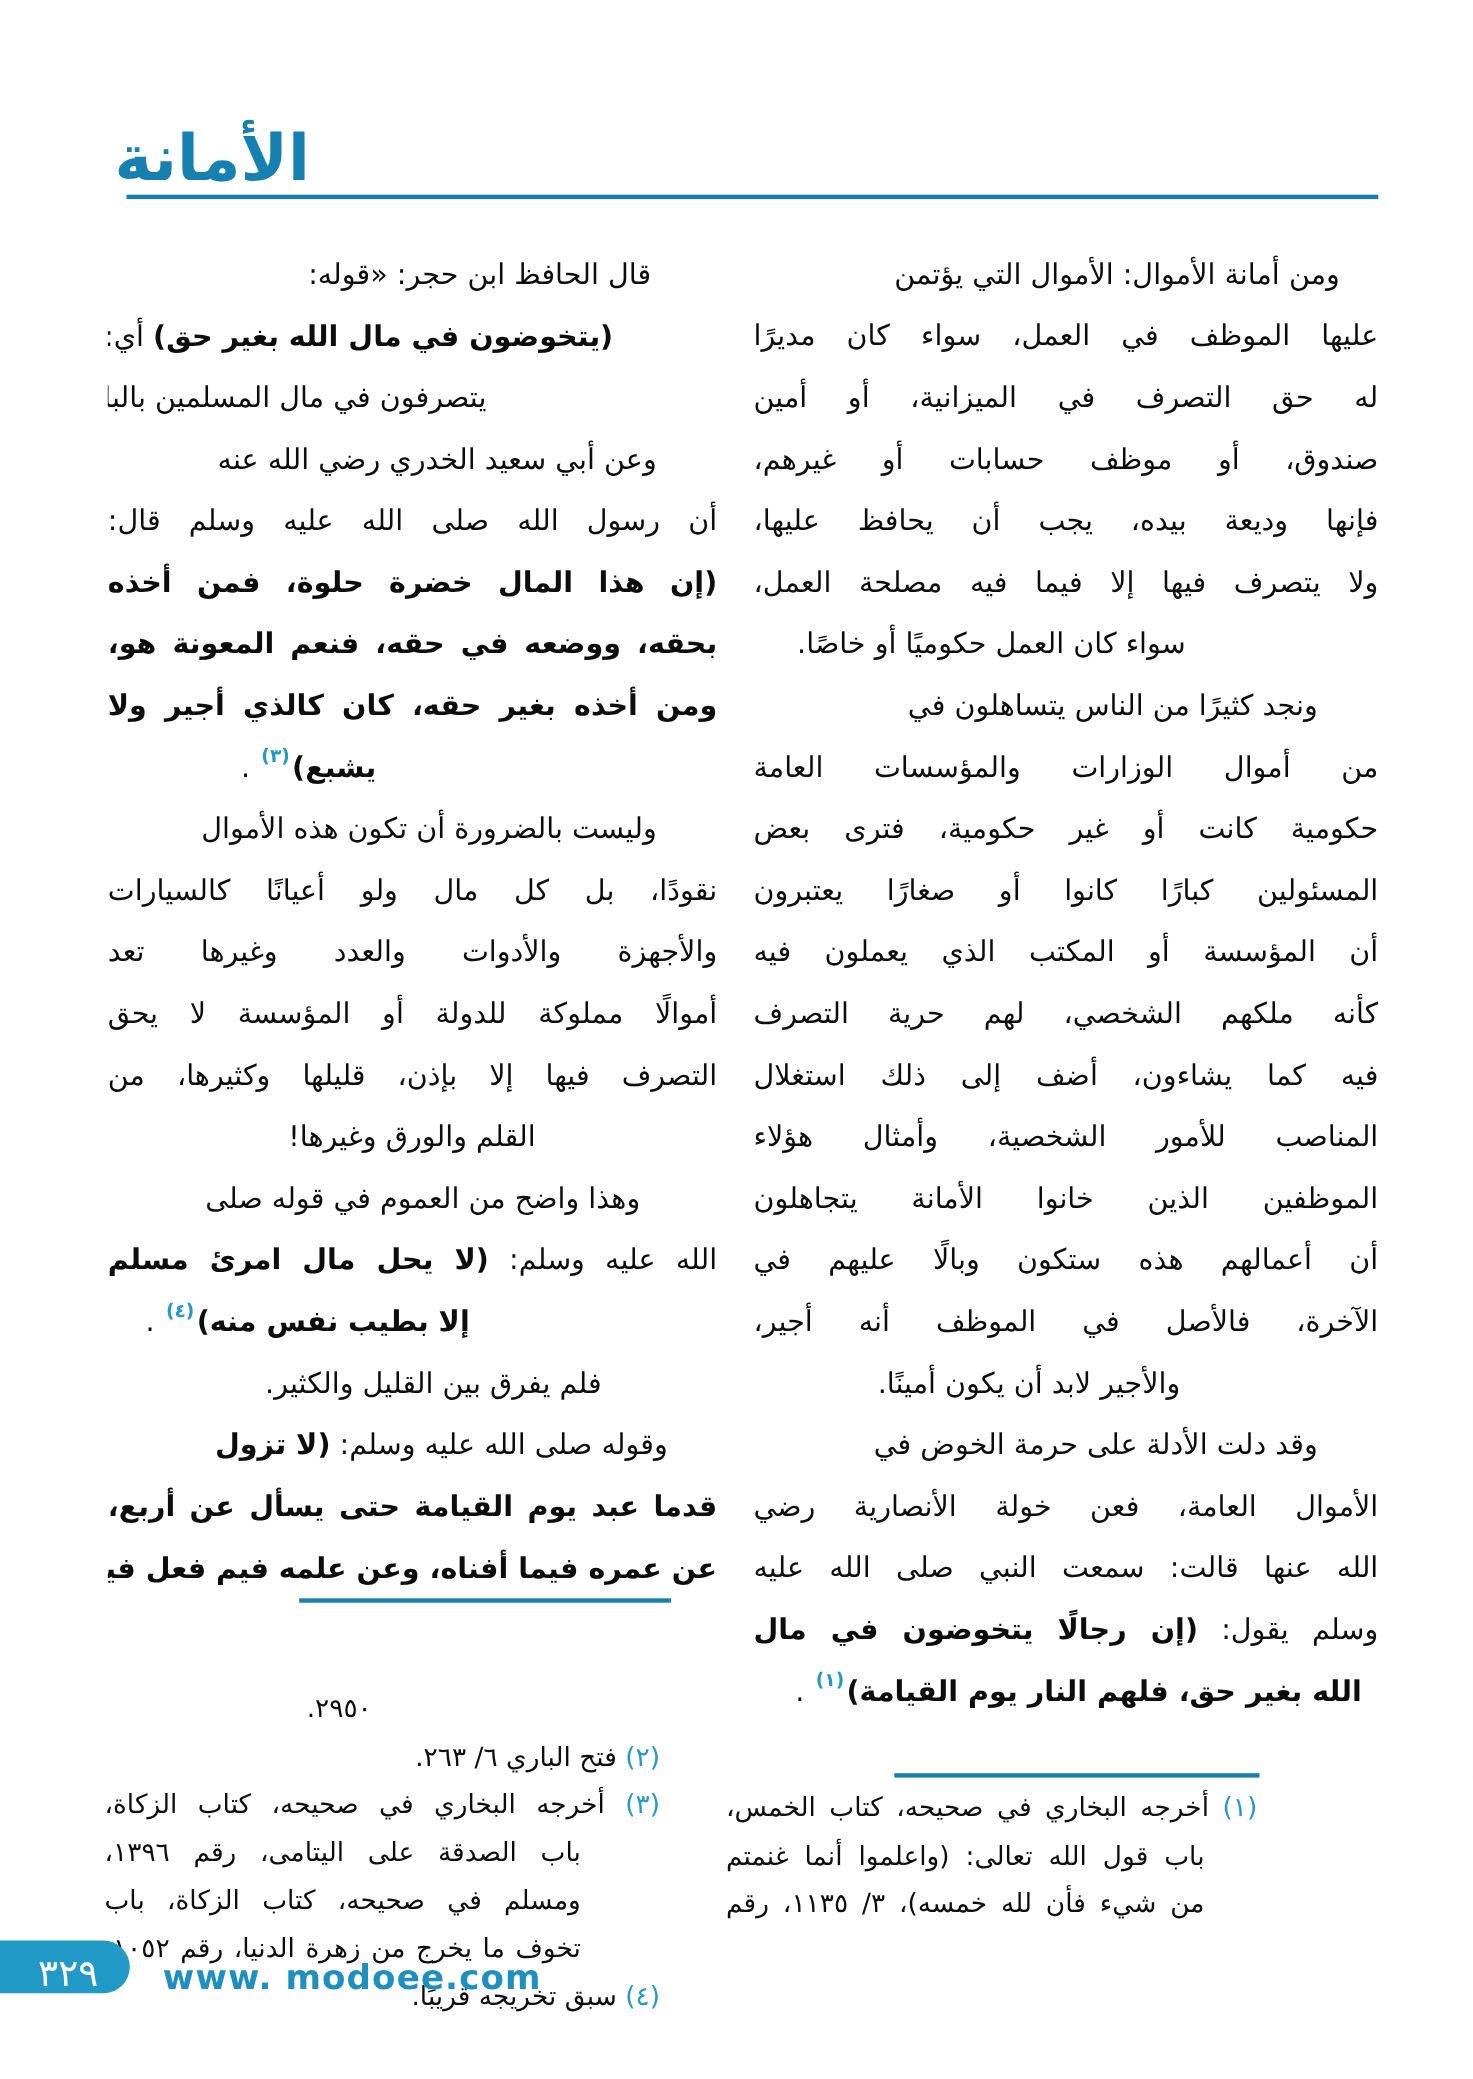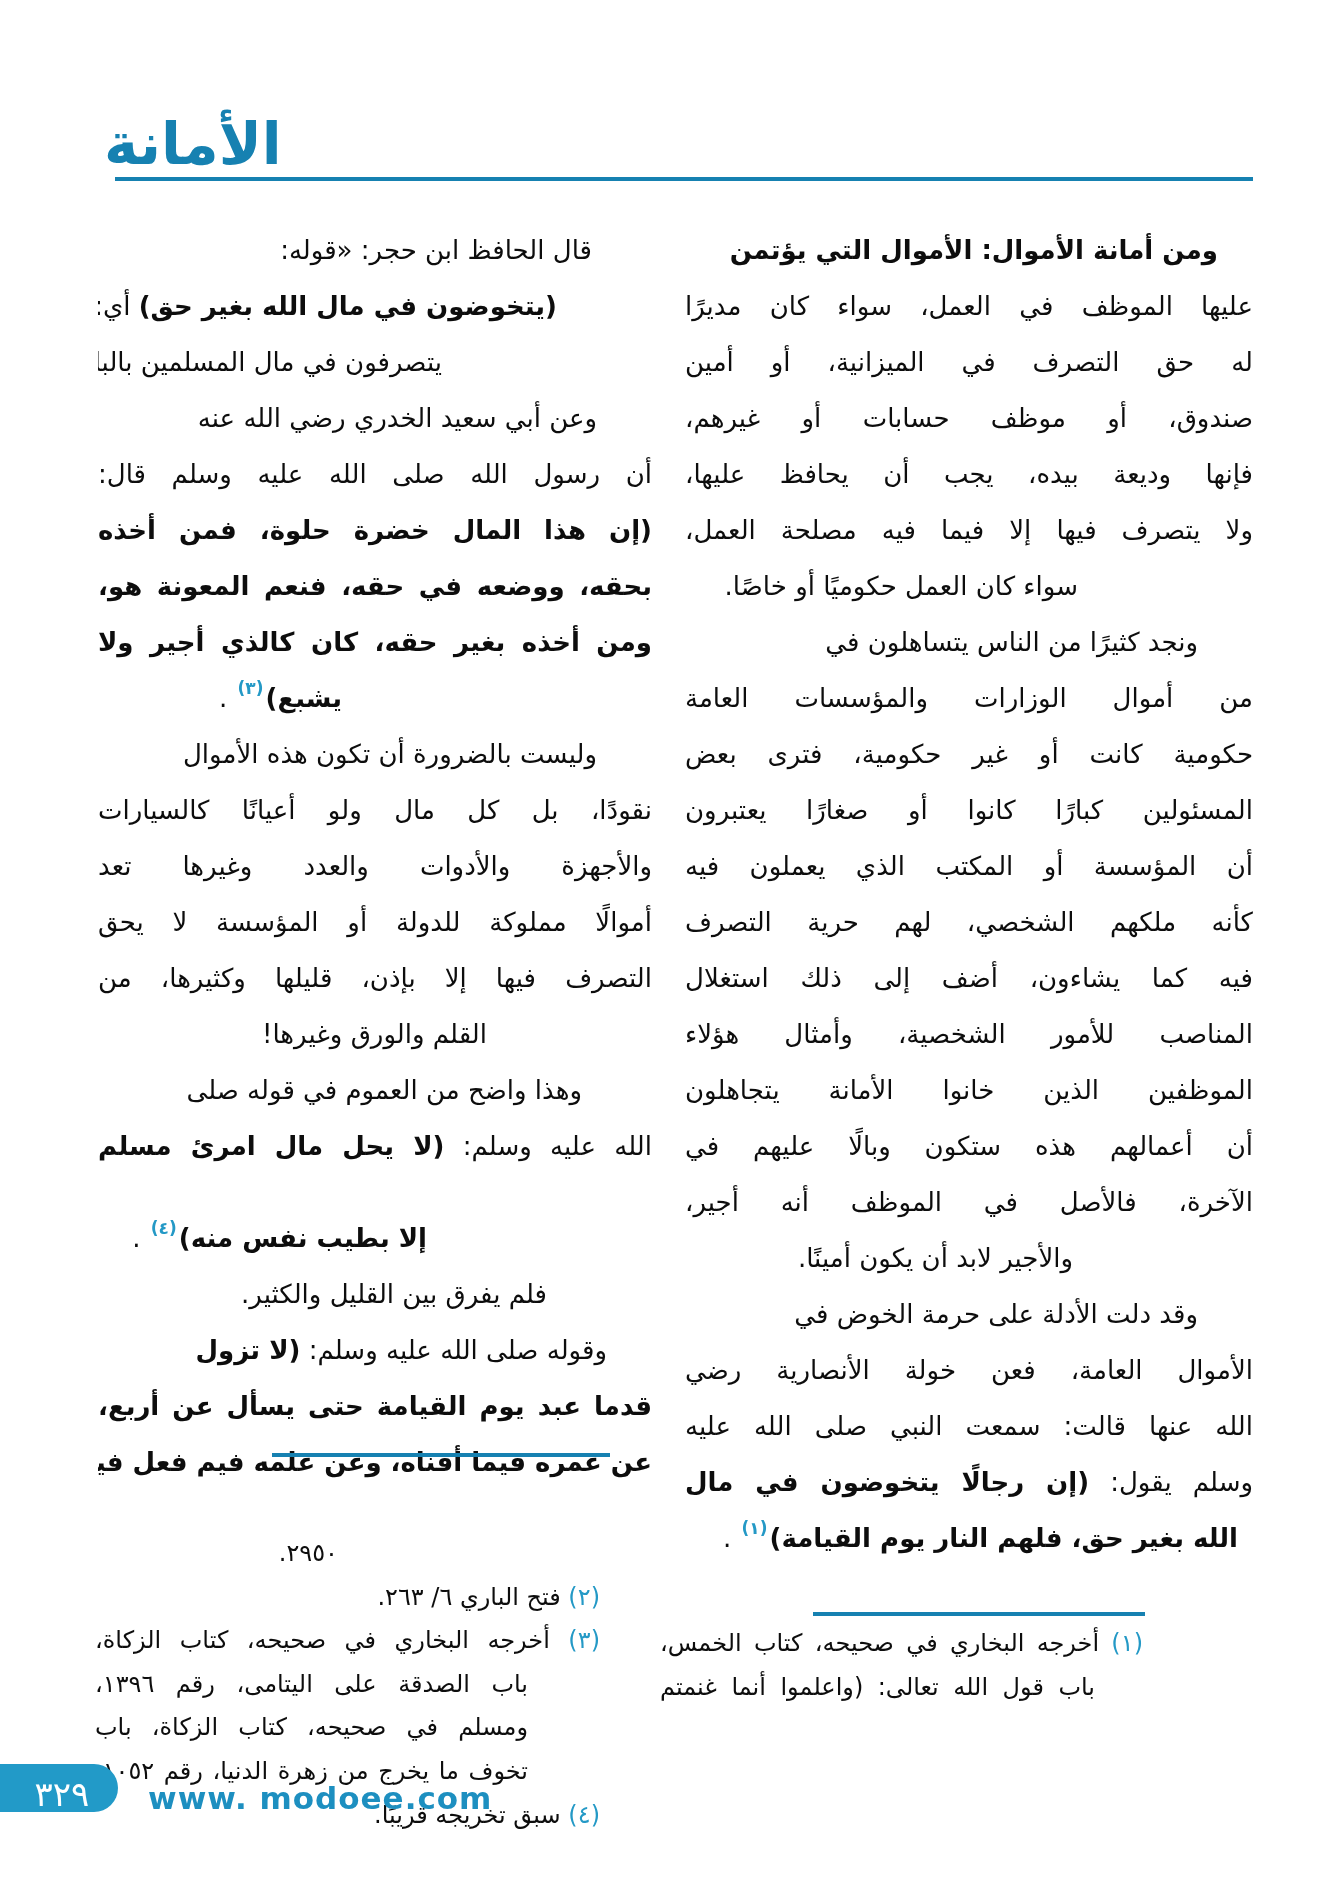--- a/index.html
+++ b/index.html
@@ -54,21 +54,21 @@
 </style>
 </head>
 <body>
 
 <div class="page">
 
   <div class="hdr-title">الأمانة</div>
   <div class="hdr-rule"></div>
 
   <div class="col col-right">
-      <div class="tline nj" style="padding-right: 35px; font-weight: bold;"><span>ومن أمانة الأموال: الأموال التي يؤتمن</span></div>
+      <div class="tline nj" style="padding-right: 35px;"><span>ومن أمانة الأموال: الأموال التي يؤتمن</span></div>
       <div class="tline"><span>عليها الموظف في العمل، سواء كان مديرًا</span></div>
       <div class="tline"><span>له حق التصرف في الميزانية، أو أمين</span></div>
       <div class="tline"><span>صندوق، أو موظف حسابات أو غيرهم،</span></div>
       <div class="tline"><span>فإنها وديعة بيده، يجب أن يحافظ عليها،</span></div>
       <div class="tline"><span>ولا يتصرف فيها إلا فيما فيه مصلحة العمل،</span></div>
       <div class="tline nj" style="padding-right: 175px;"><span>سواء كان العمل حكوميًا أو خاصًا.</span></div>
       <div class="tline nj" style="padding-right: 55px;"><span>ونجد كثيرًا من الناس يتساهلون في</span></div>
       <div class="tline"><span>من أموال الوزارات والمؤسسات العامة</span></div>
       <div class="tline"><span>حكومية كانت أو غير حكومية، فترى بعض</span></div>
       <div class="tline"><span>المسئولين كبارًا كانوا أو صغارًا يعتبرون</span></div>
@@ -97,31 +97,32 @@
       <div class="tline"><span class="b">ومن أخذه بغير حقه، كان كالذي أجير ولا</span></div>
       <div class="tline nj" style="padding-right: 310px;"><span class="b">يشبع)</span><span class="ref">(٣)</span><span> .</span></div>
       <div class="tline nj" style="padding-right: 55px;"><span>وليست بالضرورة أن تكون هذه الأموال</span></div>
       <div class="tline"><span>نقودًا، بل كل مال ولو أعيانًا كالسيارات</span></div>
       <div class="tline"><span>والأجهزة والأدوات والعدد وغيرها تعد</span></div>
       <div class="tline"><span>أموالًا مملوكة للدولة أو المؤسسة لا يحق</span></div>
       <div class="tline"><span>التصرف فيها إلا بإذن، قليلها وكثيرها، من</span></div>
       <div class="tline nj" style="padding-right: 165px;"><span>القلم والورق وغيرها!</span></div>
       <div class="tline nj" style="padding-right: 70px;"><span>وهذا واضح من العموم في قوله صلى</span></div>
       <div class="tline"><span>الله عليه وسلم: </span><span class="b">(لا يحل مال امرئ مسلم</span></div>
-      <div class="tline nj" style="padding-right: 225px; margin-top: 36px;"><span class="b">إلا بطيب نفس منه)</span><span class="ref">(٤)</span><span> .</span></div>
+      <div class="tline nj" style="padding-right: 225px;"><span class="b">إلا بطيب نفس منه)</span><span class="ref">(٤)</span><span> .</span></div>
       <div class="tline nj" style="padding-right: 105px;"><span>فلم يفرق بين القليل والكثير.</span></div>
       <div class="tline nj" style="padding-right: 45px;"><span>وقوله صلى الله عليه وسلم: </span><span class="b">(لا تزول</span></div>
       <div class="tline"><span class="b">قدما عبد يوم القيامة حتى يسأل عن أربع،</span></div>
       <div class="tline"><span class="b">عن عمره فيما أفناه، وعن علمه فيم فعل فيه،</span></div>
     </div>
 
   <div class="sep sep-right"></div>
   <div class="fn fn-right">
       <div class="tline"><span class="fmark">(١)</span><span> أخرجه البخاري في صحيحه، كتاب الخمس،</span></div>
       <div class="tline" style="padding-right: 48px;"><span>باب قول الله تعالى: (واعلموا أنما غنمتم</span></div>
+      <div class="tline" style="padding-right: 48px;"><span>من شيء فأن لله خمسه)، ٣/ ١١٣٥، رقم</span></div>
     </div>
 
   <div class="sep sep-left"></div>
   <div class="fn fn-left">
       <div class="tline nj" style="padding-right: 262px;"><span>٢٩٥٠.</span></div>
       <div class="tline nj"><span class="fmark">(٢)</span><span> فتح الباري ٦/ ٢٦٣.</span></div>
       <div class="tline"><span class="fmark">(٣)</span><span> أخرجه البخاري في صحيحه، كتاب الزكاة،</span></div>
       <div class="tline" style="padding-right: 72px;"><span>باب الصدقة على اليتامى، رقم ١٣٩٦،</span></div>
       <div class="tline" style="padding-right: 72px;"><span>ومسلم في صحيحه، كتاب الزكاة، باب</span></div>
       <div class="tline" style="padding-right: 72px;"><span>تخوف ما يخرج من زهرة الدنيا، رقم ١٠٥٢.</span></div>

